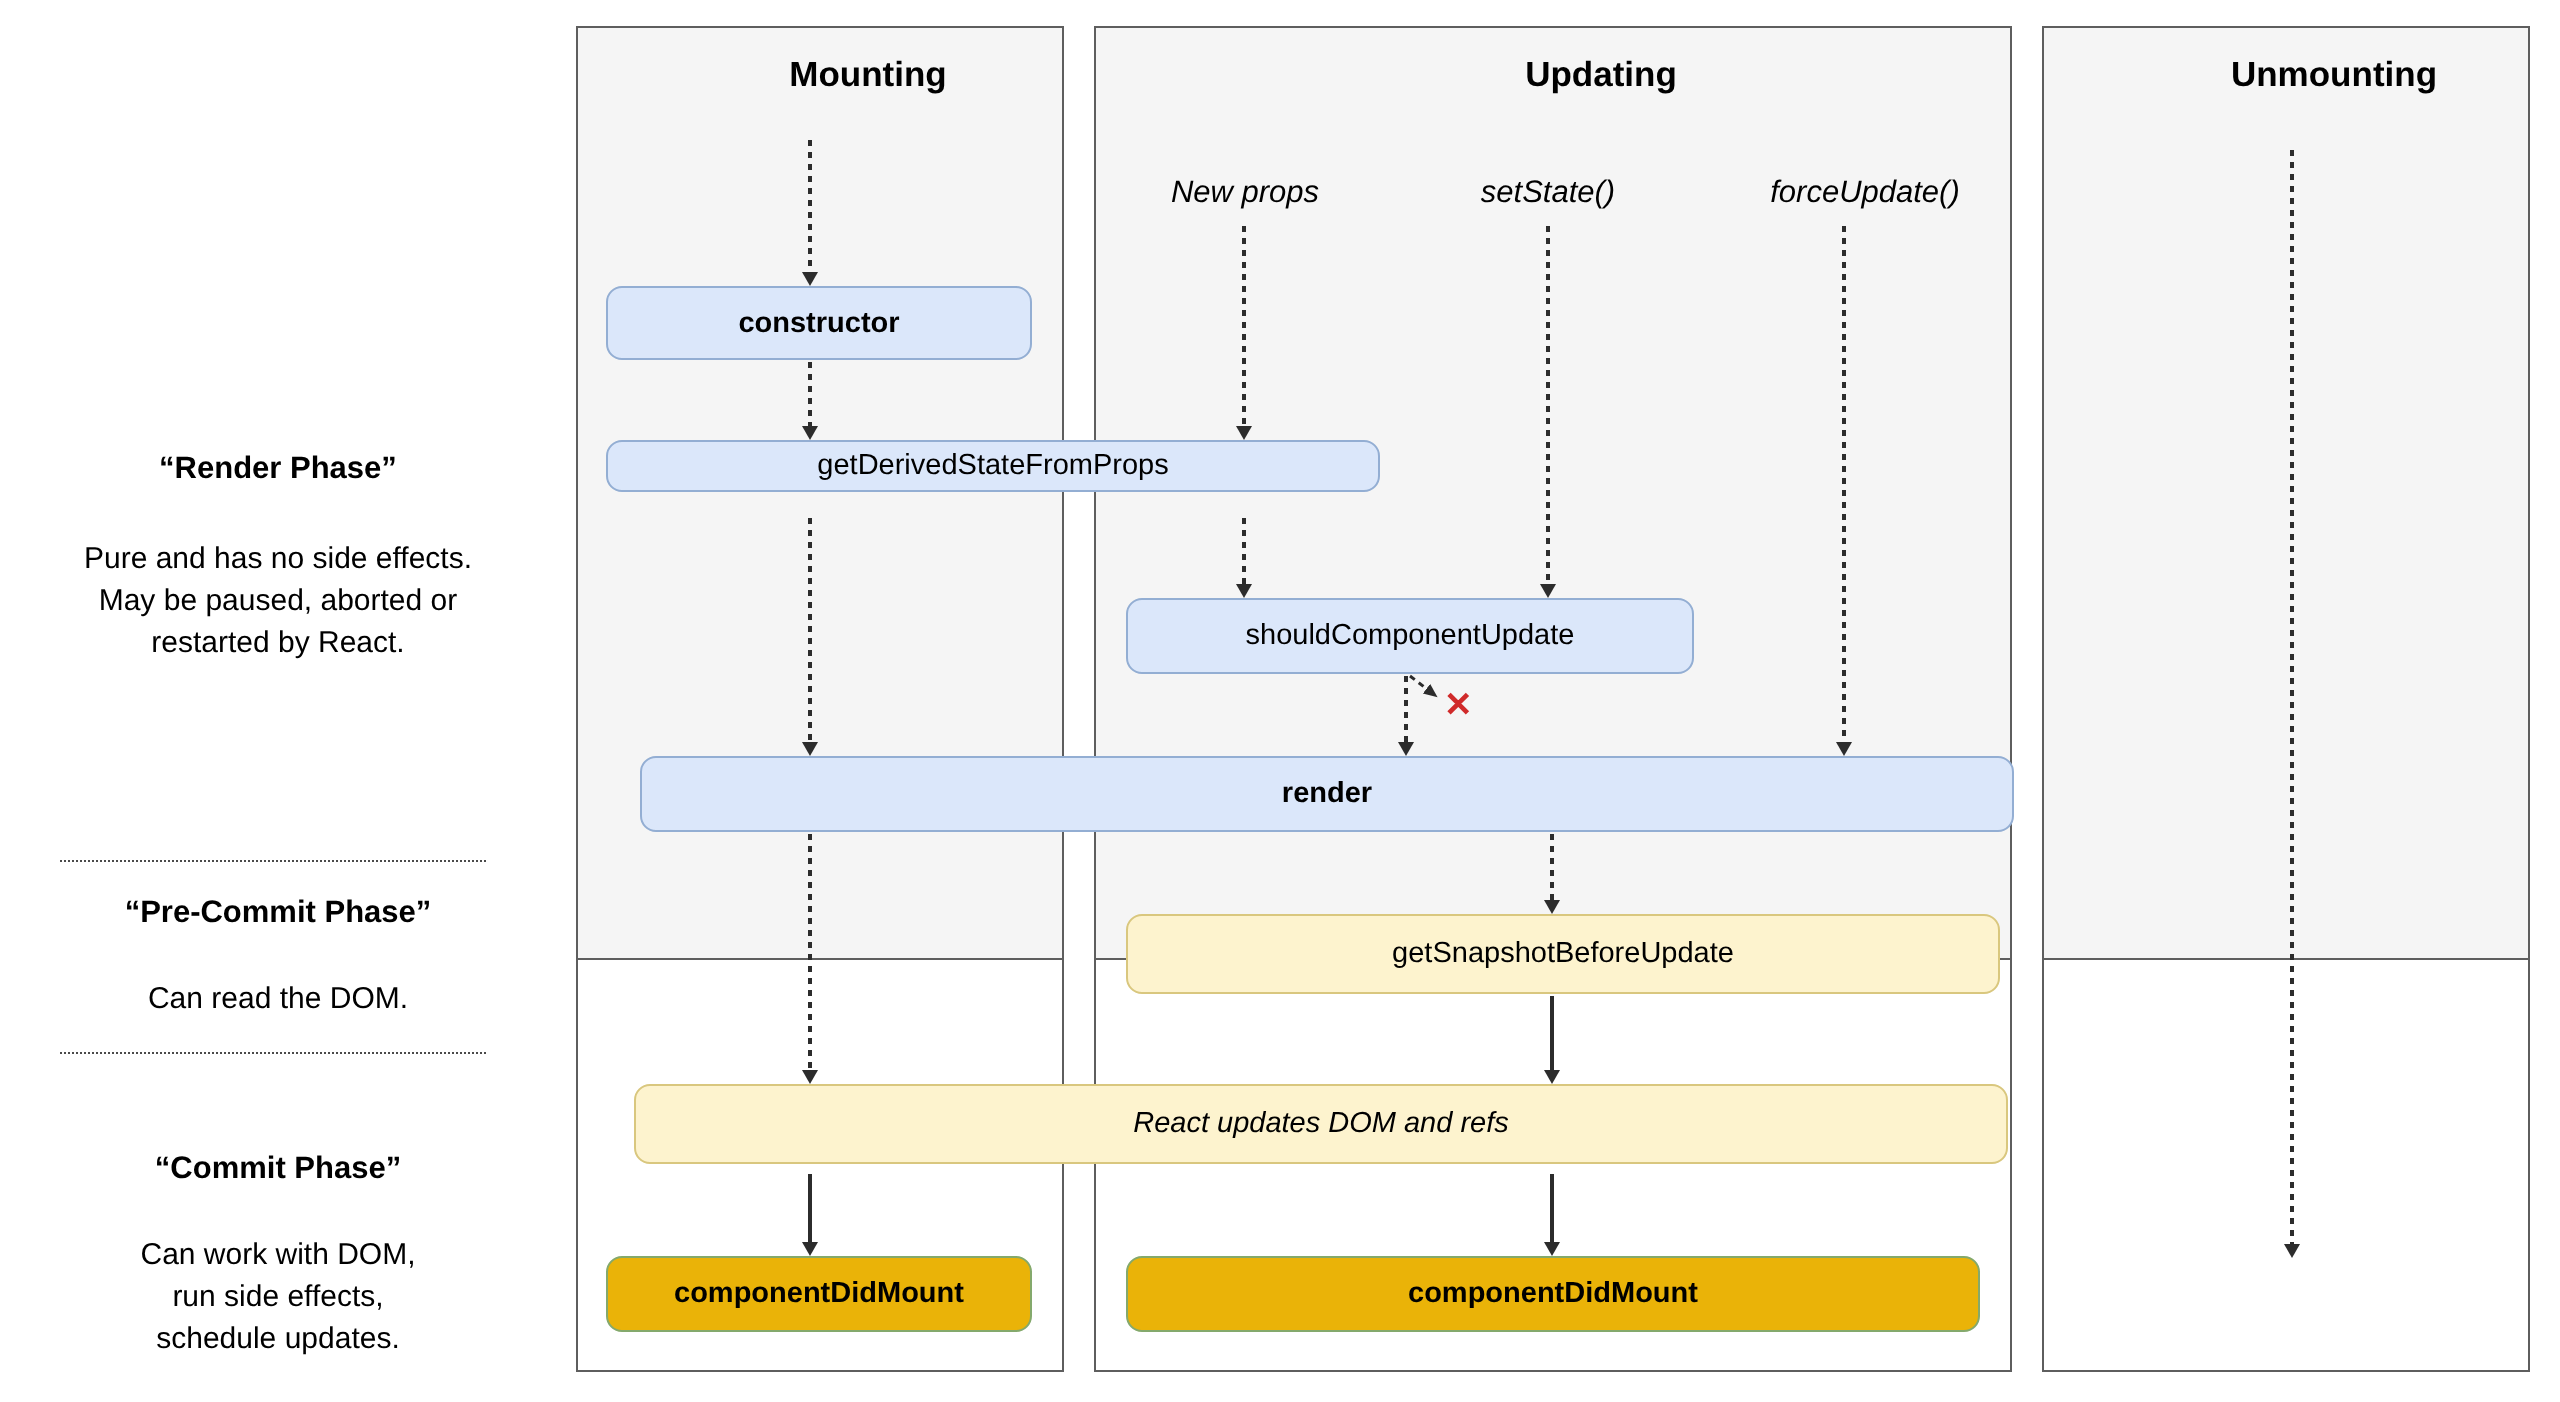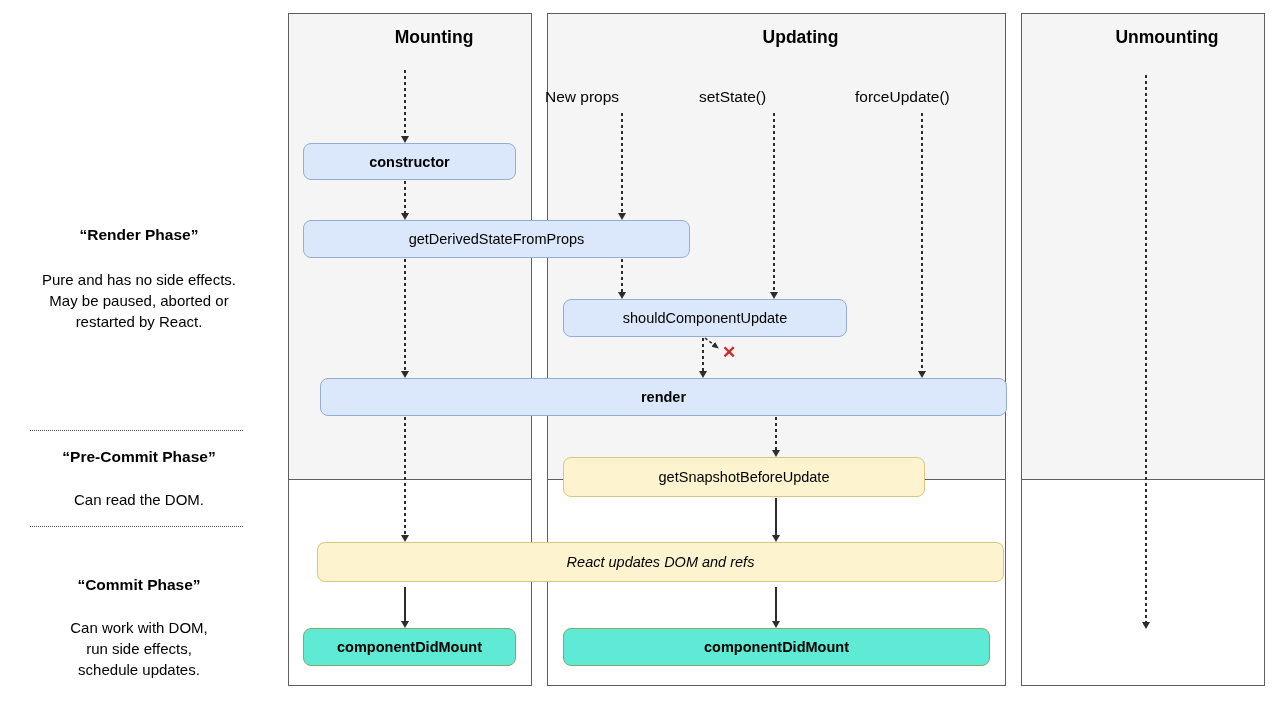--- a/index.html
+++ b/index.html
@@ -5,36 +5,36 @@
   * { margin:0; padding:0; box-sizing:border-box; }
   html,body { background:#ffffff; }
   .canvas {
     position:relative; width:1280px; height:701px; background:#ffffff;
     font-family:"Liberation Sans", sans-serif; color:#000; overflow:hidden;
   }
   .col-rect { position:absolute; border:1px solid #5e5e5e; }
   .col-rect.gray { background:#f5f5f5; }
   .col-rect.white { background:#ffffff; }
   .col-header { position:absolute; text-align:center; font-size:17.5px; font-weight:bold; z-index:6;padding-left:48px; }
-  .trigger { position:absolute; font-size:15.5px; z-index:6; }
+  .trigger { position:absolute; text-align:center; font-style:italic; font-size:15.5px; z-index:6; }
   .arrow { position:absolute; width:2px; z-index:4; }
   .arrow.dashed { background:repeating-linear-gradient(to bottom,#2c2c2c 0 3px, transparent 3px 6px); }
   .arrow.solid { background:#2c2c2c; }
   .arrow::after {
     content:""; position:absolute; bottom:-7px; left:-3px;
     border:4px solid transparent; border-top:7px solid #2c2c2c; border-bottom:none;
   }
   .box {
     position:absolute; z-index:5; border-radius:8px; border:1px solid;
     display:flex; align-items:center; justify-content:center;
     font-size:14.5px; text-align:left;
   }
   .box.blue   { background:#dbe7fa; border-color:#93aed3; }
   .box.yellow { background:#fdf3ce; border-color:#d9c77e; }
-  .box.green  { background:#5eead4; border-color:#84a96c; }
+  .box.green  { background:#eab308; border-color:#84a96c; }
   .box.bold   { font-weight:bold; }
   .box.italic { font-style:italic; }
   .sidebar-title { position:absolute; left:0; width:278px; text-align:center; font-weight:bold; font-size:15.5px; }
   .sidebar-desc  { position:absolute; left:0; width:278px; text-align:center; font-size:15px; line-height:21px; }
   .divider { position:absolute; left:30px; width:213px; border-top:1.6px dotted #4a4a4a; }
   .x-mark { position:absolute; z-index:6; font-size:17px; font-weight:bold; color:#d02a2a; line-height:1; }
   .branch-svg { position:absolute; z-index:6; }
 </style>
 </head>
 <body>
@@ -102,21 +102,21 @@
         <path d="M0,0 L7,3 L0,6 z" fill="#2c2c2c"></path>
       </marker>
     </defs>
     <line x1="2" y1="1" x2="15" y2="11" stroke="#2c2c2c" stroke-width="1.5" stroke-dasharray="3 2.5" marker-end="url(#ah)"></line>
   </svg>
   <span class="x-mark" style="left:722px; top:344px">✕</span>
 
   <div class="arrow dashed" style="left:1145px; top:75px; height:547px"></div>
 
   <div class="box blue bold" style="left:303px; top:143px; width:213px; height:37px">constructor</div>
-  <div class="box blue" style="left:303px; top:220px; width:387px; height:38px">getDerivedStateFromProps</div>
+  <div class="box blue" style="left:303px; top:220px; width:387px; height:26px">getDerivedStateFromProps</div>
   <div class="box blue" style="left:563px; top:299px; width:284px; height:38px">shouldComponentUpdate</div>
   <div class="box blue bold" style="left:320px; top:378px; width:687px; height:38px">render</div>
-  <div class="box yellow" style="left:563px; top:457px; width:362px; height:40px">getSnapshotBeforeUpdate</div>
+  <div class="box yellow" style="left:563px; top:457px; width:437px; height:40px">getSnapshotBeforeUpdate</div>
   <div class="box yellow italic" style="left:317px; top:542px; width:687px; height:40px">React updates DOM and refs</div>
   <div class="box green bold" style="left:303px; top:628px; width:213px; height:38px">componentDidMount</div>
   <div class="box green bold" style="left:563px; top:628px; width:427px; height:38px">componentDidMount</div>
 
 </div>
 
 </body></html>

